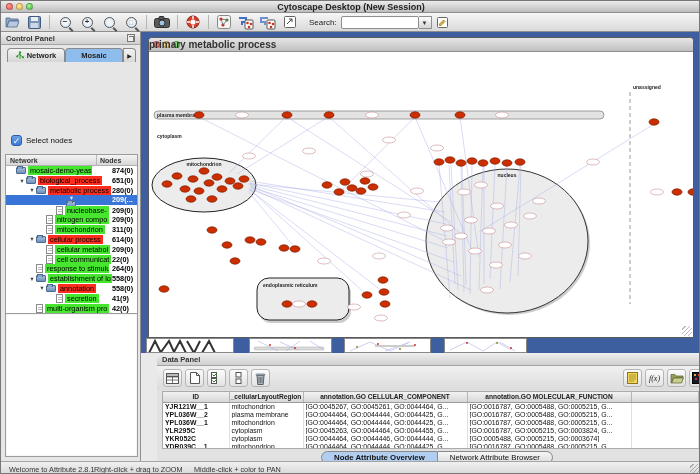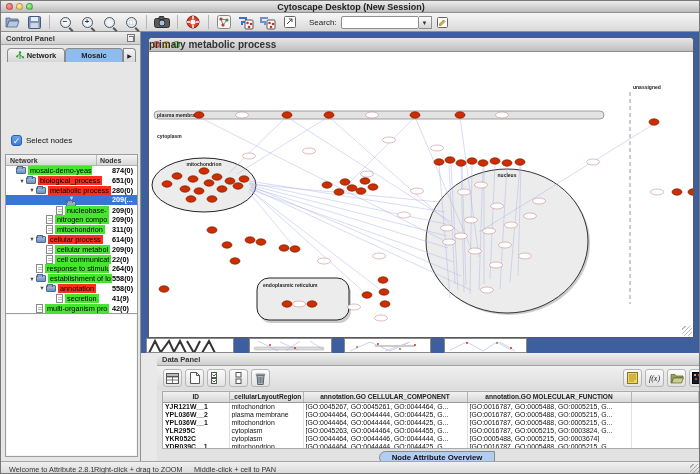--- a/index.html
+++ b/index.html
@@ -683,23 +683,24 @@
           </tbody>
         </table>
       </div>
     <div id="dp-scroll">
       <div id="dp-thumbv"></div>
       <div class="sarrow" style="bottom:8px;">▲</div>
       <div class="sarrow" style="bottom:0;">▼</div>
     </div>
     <div id="dp-tabs">
       <div class="dtab first active">Node Attribute Overview</div>
+      <div class="dtab last">Network Attribute Browser</div>
     </div>
   </div>
 
   <div id="statusbar">
     <span style="left:8px;">Welcome to Attribute 2.8.1</span>
     <span style="left:93px;">Right-click + drag to ZOOM</span>
-    <span style="left:193px;">Middle-click + cell to PAN</span>
+    <span style="left:193px;">Middle-click + color to PAN</span>
     <div id="status-grip"></div>
   </div>
 
 </div>
 
 </body></html>

